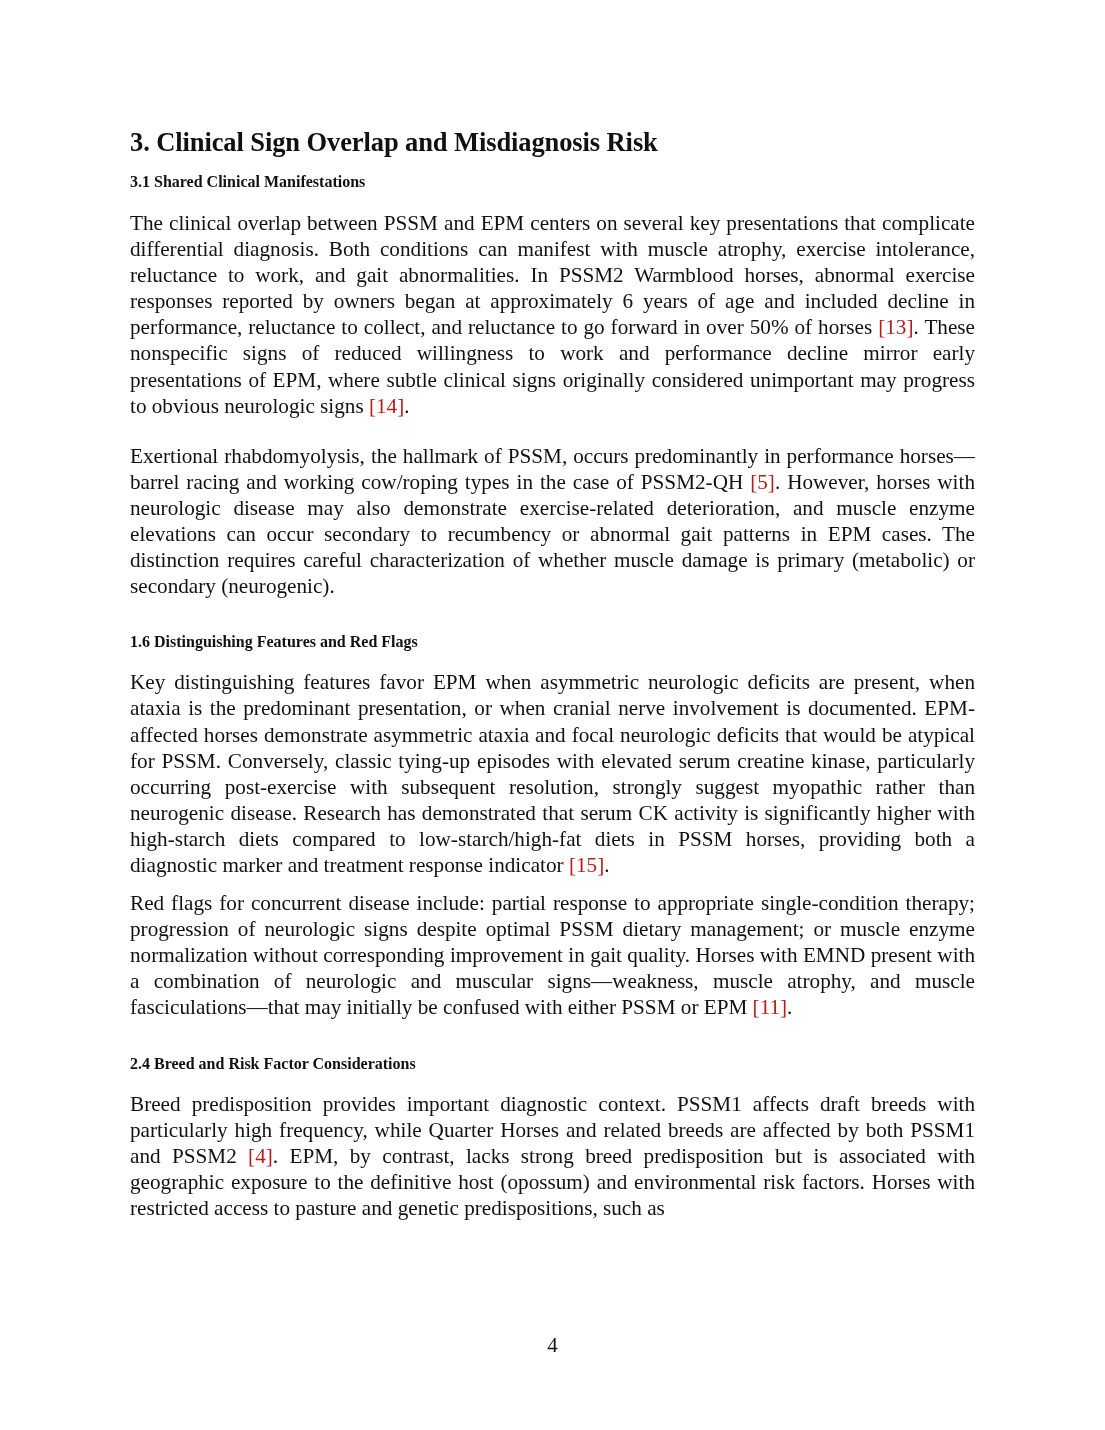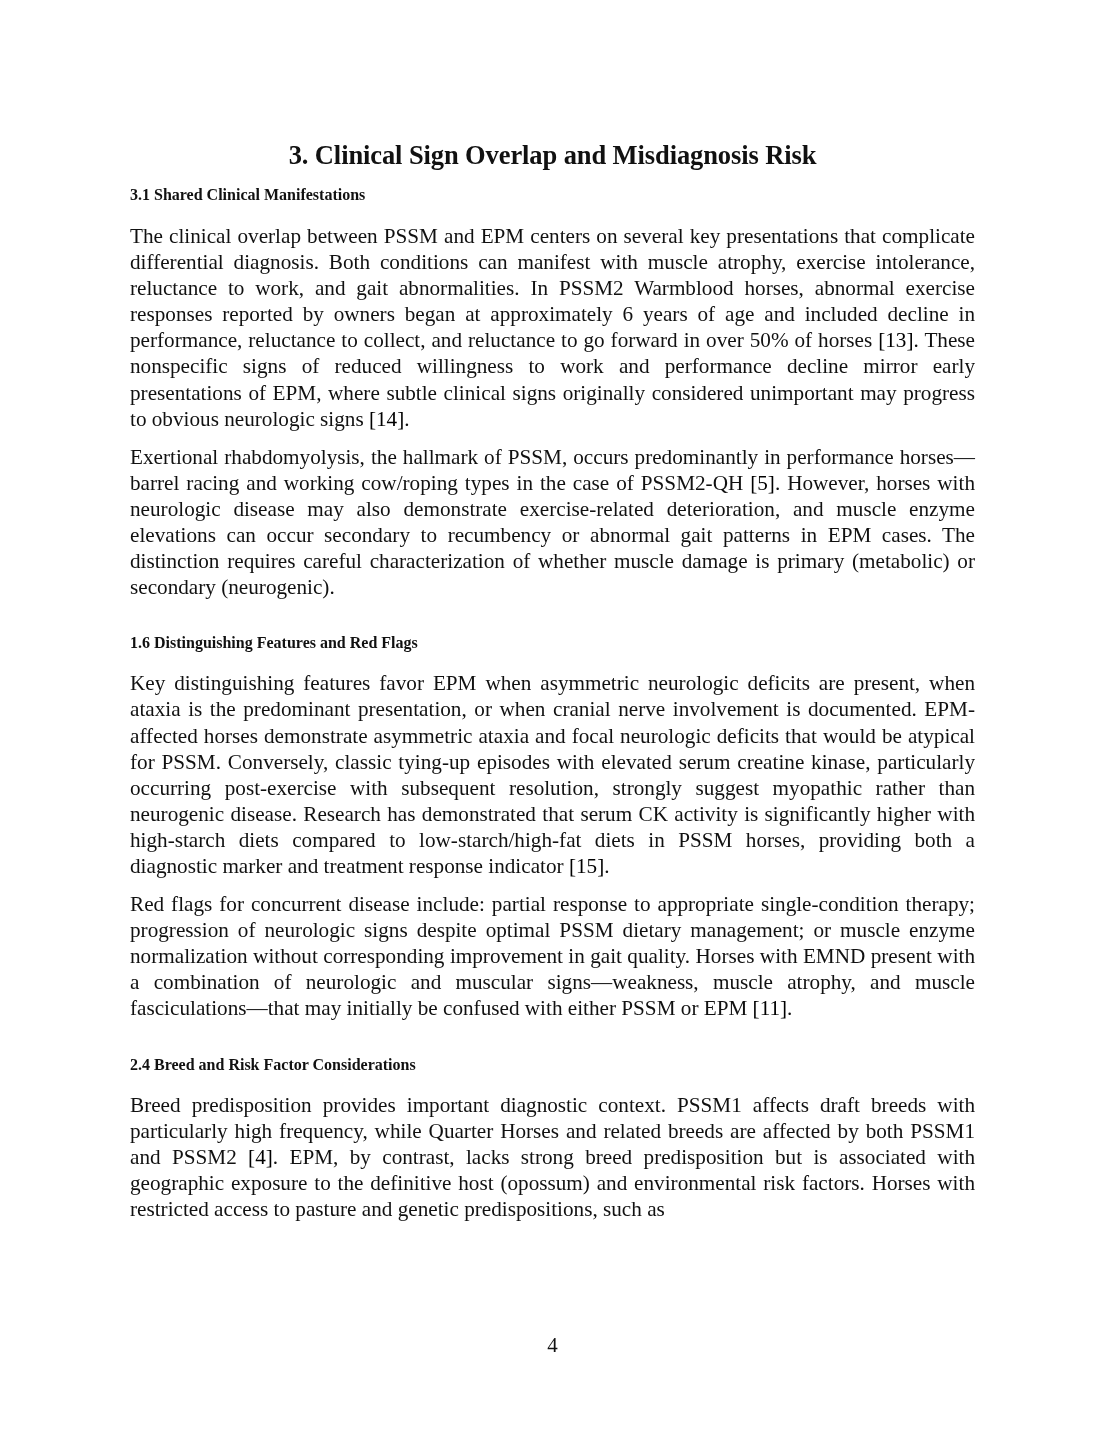--- a/index.html
+++ b/index.html
@@ -14,41 +14,40 @@
   .page {
     position: absolute;
     left: 130px;
     top: 120px;
     width: 845px;
   }
   h1.section {
     font-family: "Liberation Serif", serif;
     font-weight: bold;
     font-size: 26.5px;
-    margin: 18px 0 0 0;
+    margin: 5px 0 0 0;
     line-height: 34px;
     letter-spacing: -0.1px;
-    text-align: center;
   }
   h2.subsection {
     font-family: "Liberation Serif", serif;
     font-weight: bold;
     font-size: 16px;
     margin: 0;
     line-height: 26px;
   }
   p.body {
     font-family: "Liberation Serif", serif;
     font-size: 21.2px;
     line-height: 26.1px;
     text-align: justify;
     hyphens: manual;
     margin: 0;
   }
-  .cite { color: #000000; }
+  .cite { color: #b91c1c; }
   .page-number {
     position: absolute;
     left: 0;
     width: 1105px;
     top: 1333px;
     text-align: center;
     font-family: "Liberation Serif", serif;
     font-size: 21px;
   }
 </style>
@@ -58,21 +57,21 @@
 <div class="page">
 
   <h1 class="section">3. Clinical Sign Overlap and Misdiagnosis Risk</h1>
 
   <h2 class="subsection" style="margin-top:10px;">3.1 Shared Clinical Manifestations</h2>
 
   <p class="body" style="margin-top:15px;">
     <span>The clinical overlap between PSSM and EPM centers on several key presentations that com­plicate differential diagnosis. Both conditions can manifest with muscle atrophy, exercise intolerance, reluctance to work, and gait abnormalities. In PSSM2 Warmblood horses, ab­normal exercise responses reported by owners began at approximately 6 years of age and included decline in performance, reluctance to collect, and reluctance to go forward in over 50% of horses </span><a class="cite">[13]</a><span>. These nonspecific signs of reduced willingness to work and per­formance decline mirror early presentations of EPM, where subtle clinical signs originally considered unimportant may progress to obvious neurologic signs </span><a class="cite">[14]</a><span>.</span>
   </p>
 
-  <p class="body" style="margin-top:12px;">
+  <p class="body" style="margin-top:24px;">
     <span>Exertional rhabdomyolysis, the hallmark of PSSM, occurs predominantly in performance horses—barrel racing and working cow/roping types in the case of PSSM2-QH </span><a class="cite">[5]</a><span>. How­ever, horses with neurologic disease may also demonstrate exercise-related deterioration, and muscle enzyme elevations can occur secondary to recumbency or abnormal gait pat­terns in EPM cases.  The distinction requires careful characterization of whether muscle damage is primary (metabolic) or secondary (neurogenic).</span>
   </p>
 
   <h2 class="subsection" style="margin-top:30px;">1.6 Distinguishing Features and Red Flags</h2>
 
   <p class="body" style="margin-top:14px;">
     <span>Key distinguishing features favor EPM when asymmetric neurologic deficits are present, when ataxia is the predominant presentation, or when cranial nerve involvement is docu­mented. EPM-affected horses demonstrate asymmetric ataxia and focal neurologic deficits that would be atypical for PSSM. Conversely, classic tying-up episodes with elevated serum creatine kinase, particularly occurring post-exercise with subsequent resolution, strongly suggest myopathic rather than neurogenic disease.  Research has demonstrated that serum CK activity is significantly higher with high-starch diets compared to low-starch/high-fat diets in PSSM horses, providing both a diagnostic marker and treatment response indicator </span><a class="cite">[15]</a><span>.</span>
   </p>
 
   <p class="body" style="margin-top:12px;">

